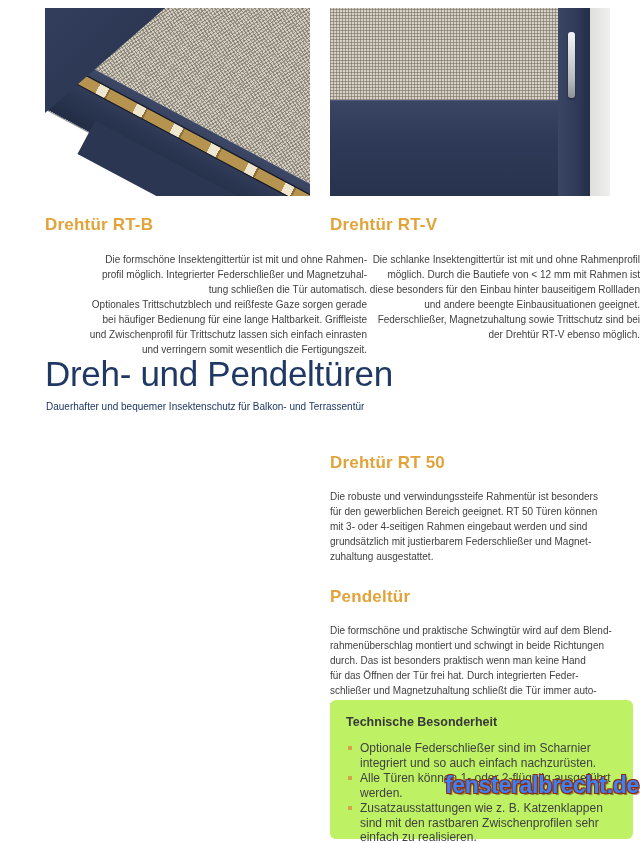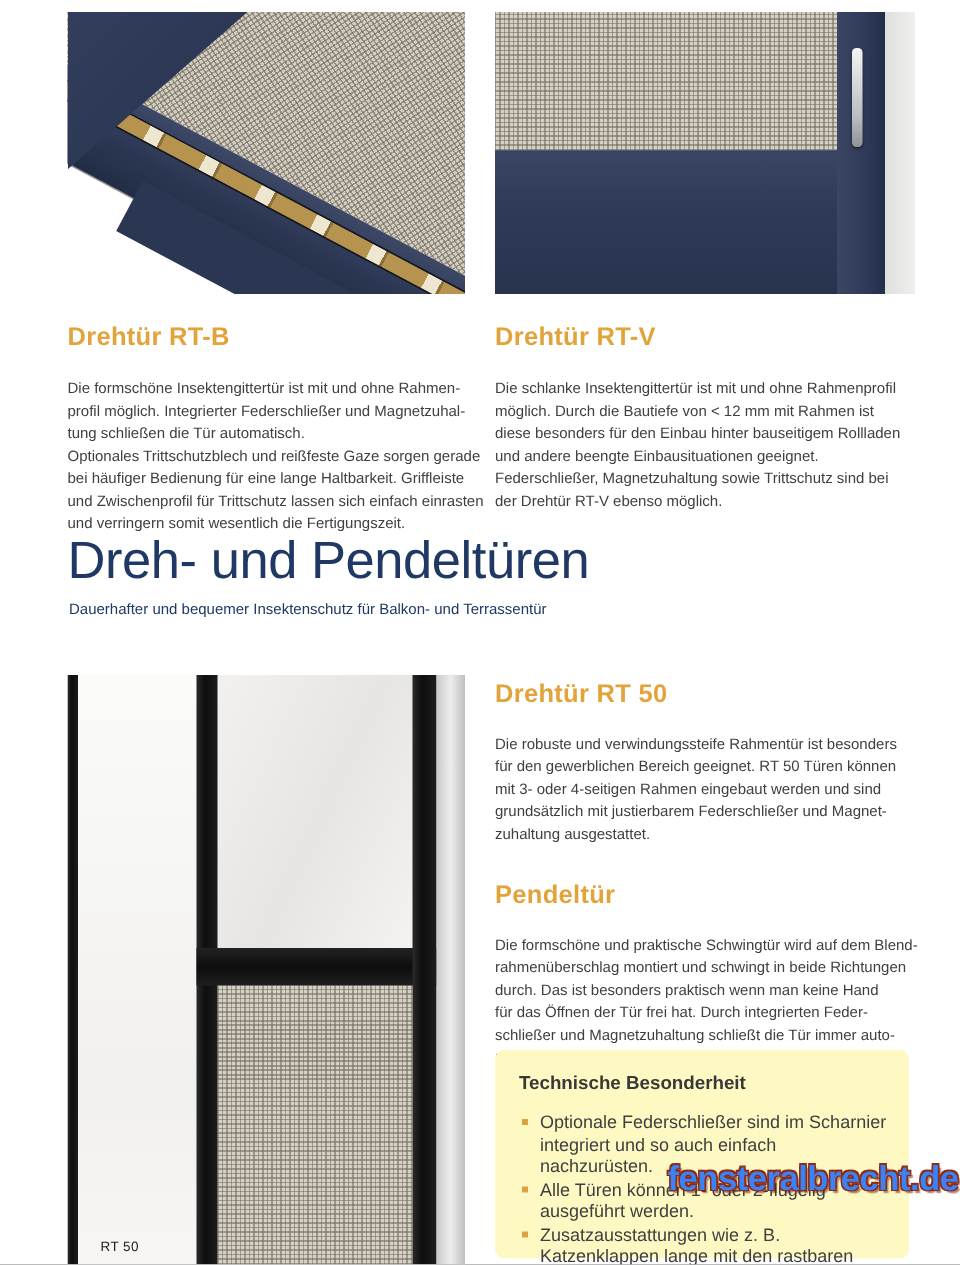--- a/index.html
+++ b/index.html
@@ -98,21 +98,21 @@
   }
   #page-subtitle {
     margin: 7px 0 0 1px;
     font-size: 10px; font-weight: 400;
     color: #1F3864;
   }
   
   .top-col  { position: absolute; top: 215px; }
   #col-rtb  { left: 45px;  width: 322px; }
   #col-rtv  { left: 330px; width: 310px; }
-  .top-col .body-text { margin-top: 17px; }
+  .top-col .body-text { margin-top: 17px; text-align: right; }
 
   #bottom-col { position: absolute; left: 330px; top: 453px; width: 310px; }
   #bottom-col .body-text { margin-top: 16px; }
   #heading-pendeltuer { margin-top: 23px; }
 
   
   #photo-rt50 { left: 45px; top: 450px; width: 265px; height: 393px; background: #ecebe9; }
   .rt50-panel-left  { position: absolute; left: 7px;  top: 0; width: 79px;  height: 100%;
                       background: linear-gradient(180deg, #fbfbfa, #f1f0ee 70%, #f7f6f4); }
   .rt50-panel-mid   { position: absolute; left: 100px; top: 0; width: 130px; height: 207px;
@@ -125,23 +125,23 @@
   .rt50-bar-h       { position: absolute; left: 86px; top: 182px; width: 160px; height: 25px;
                       background: linear-gradient(180deg, #222, #0d0d0d 50%, #1e1e1e); }
   .rt50-silver      { position: absolute; left: 246px; top: 0; width: 19px; height: 100%;
                       background: linear-gradient(90deg, #c9c9c9, #ededed 50%, #bfbfbf); }
   #rt50-label {
     position: absolute; left: 22px; bottom: 7px;
     font-size: 9px; color: #1e1e1e; letter-spacing: 0.3px;
   }
   
   #info-box {
-    position: absolute; left: 330px; top: 700px; width: 276px; height: 139px;
+    position: absolute; left: 330px; top: 700px; width: 303px; height: 139px;
     box-sizing: border-box;
-    background: #fef9c3;
+    background: #bef264;
     border-radius: 6px;
     padding: 15px 13px 10px 16px;
   }
   #info-box-title {
     margin: 0;
     font-size: 12.5px; font-weight: bold; color: #383838;
   }
   #info-box ul { list-style: none; margin: 12px 0 0 0; padding: 0; }
   #info-box li {
     position: relative;
@@ -208,31 +208,20 @@
 und andere beengte Einbausituationen geeignet.
 Federschließer, Magnetzuhaltung sowie Trittschutz sind bei
 der Drehtür RT-V ebenso möglich.</p>
   </div>
 
   <div id="title-block">
     <h1 id="page-title">Dreh- und Pendeltüren</h1>
     <div id="page-subtitle">Dauerhafter und bequemer Insektenschutz für Balkon- und Terrassentür</div>
   </div>
 
-  <div class="photo" id="photo-rt50">
-    <div class="rt50-panel-left"></div>
-    <div class="rt50-panel-mid"></div>
-    <div class="rt50-mesh-low mesh"></div>
-    <div class="rt50-bar-v rt50-bar-left"></div>
-    <div class="rt50-bar-v rt50-bar-mid"></div>
-    <div class="rt50-bar-h"></div>
-    <div class="rt50-bar-v rt50-bar-right"></div>
-    <div class="rt50-silver"></div>
-    <span id="rt50-label">RT 50</span>
-  </div>
 
   <div id="bottom-col">
     <h3 class="accent-heading">Drehtür RT 50</h3>
     <p class="body-text">Die robuste und verwindungssteife Rahmentür ist besonders
 für den gewerblichen Bereich geeignet. RT 50 Türen können
 mit 3- oder 4-seitigen Rahmen eingebaut werden und sind
 grundsätzlich mit justierbarem Federschließer und Magnet-
 zuhaltung ausgestattet.</p>
     <h3 class="accent-heading" id="heading-pendeltuer">Pendeltür</h3>
     <p class="body-text">Die formschöne und praktische Schwingtür wird auf dem Blend-
@@ -246,20 +235,20 @@
   <div id="info-box">
     <h4 id="info-box-title">Technische Besonderheit</h4>
     <ul>
       <li>
         <span class="bullet-marker"></span><span>Optionale Federschließer sind im Scharnier integriert und so auch einfach nachzurüsten.</span>
       </li>
       <li>
         <span class="bullet-marker"></span><span>Alle Türen können 1- oder 2-flügelig ausgeführt werden.</span>
       </li>
       <li>
-        <span class="bullet-marker"></span><span>Zusatzausstattungen wie z. B. Katzenklappen lange mit den rastbaren Zwischenprofilen sehr einfach zu realisieren.</span>
+        <span class="bullet-marker"></span><span>Zusatzausstattungen wie z. B. Katzenklappen sind mit den rastbaren Zwischenprofilen sehr einfach zu realisieren.</span>
       </li>
     </ul>
   </div>
 
   <div id="watermark">fensteralbrecht.de</div>
 
 </div>
 
 </body></html>

